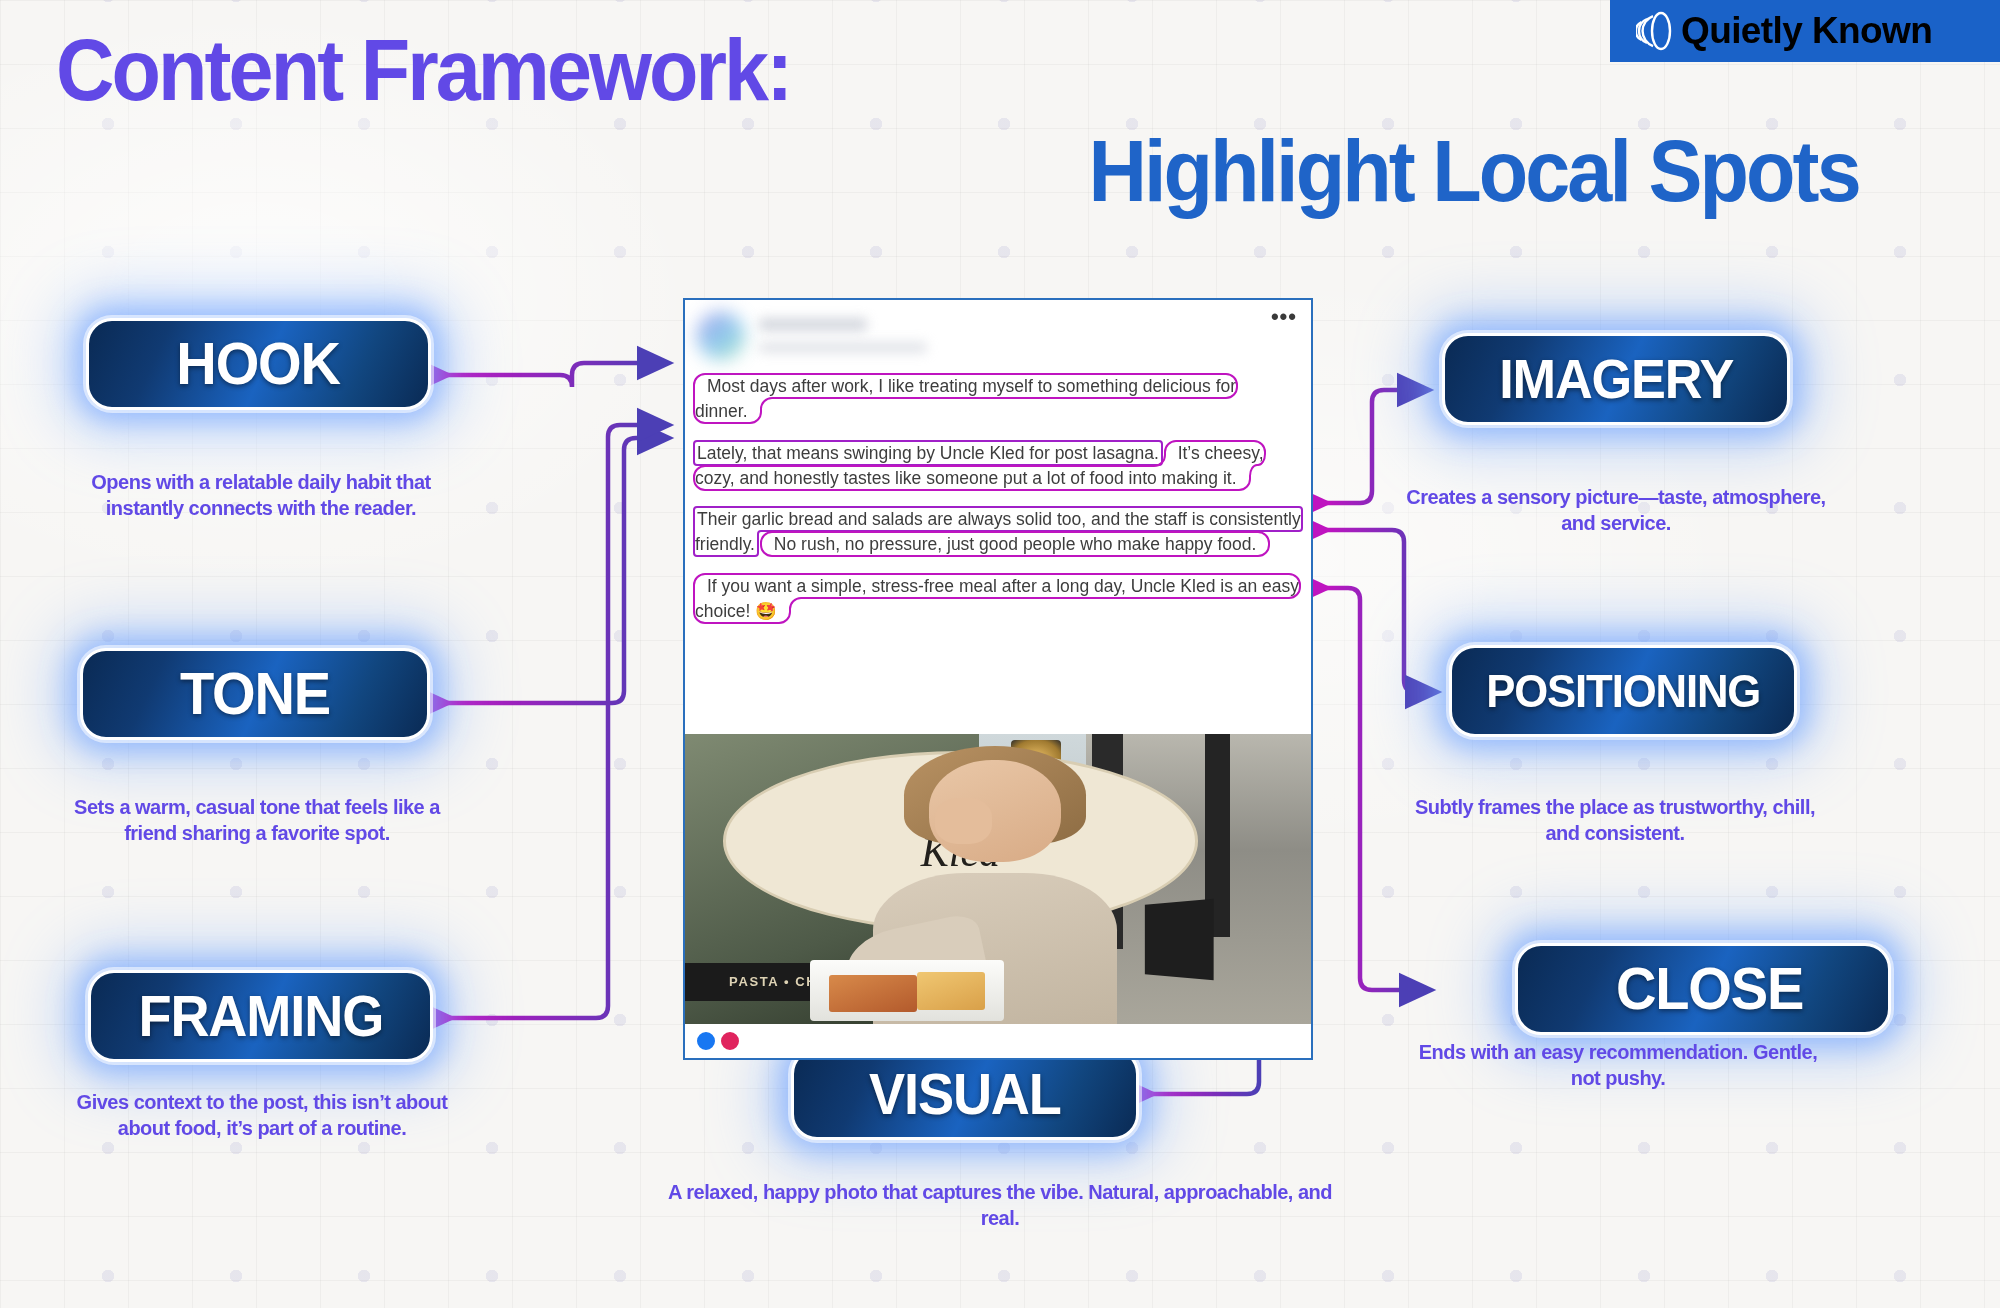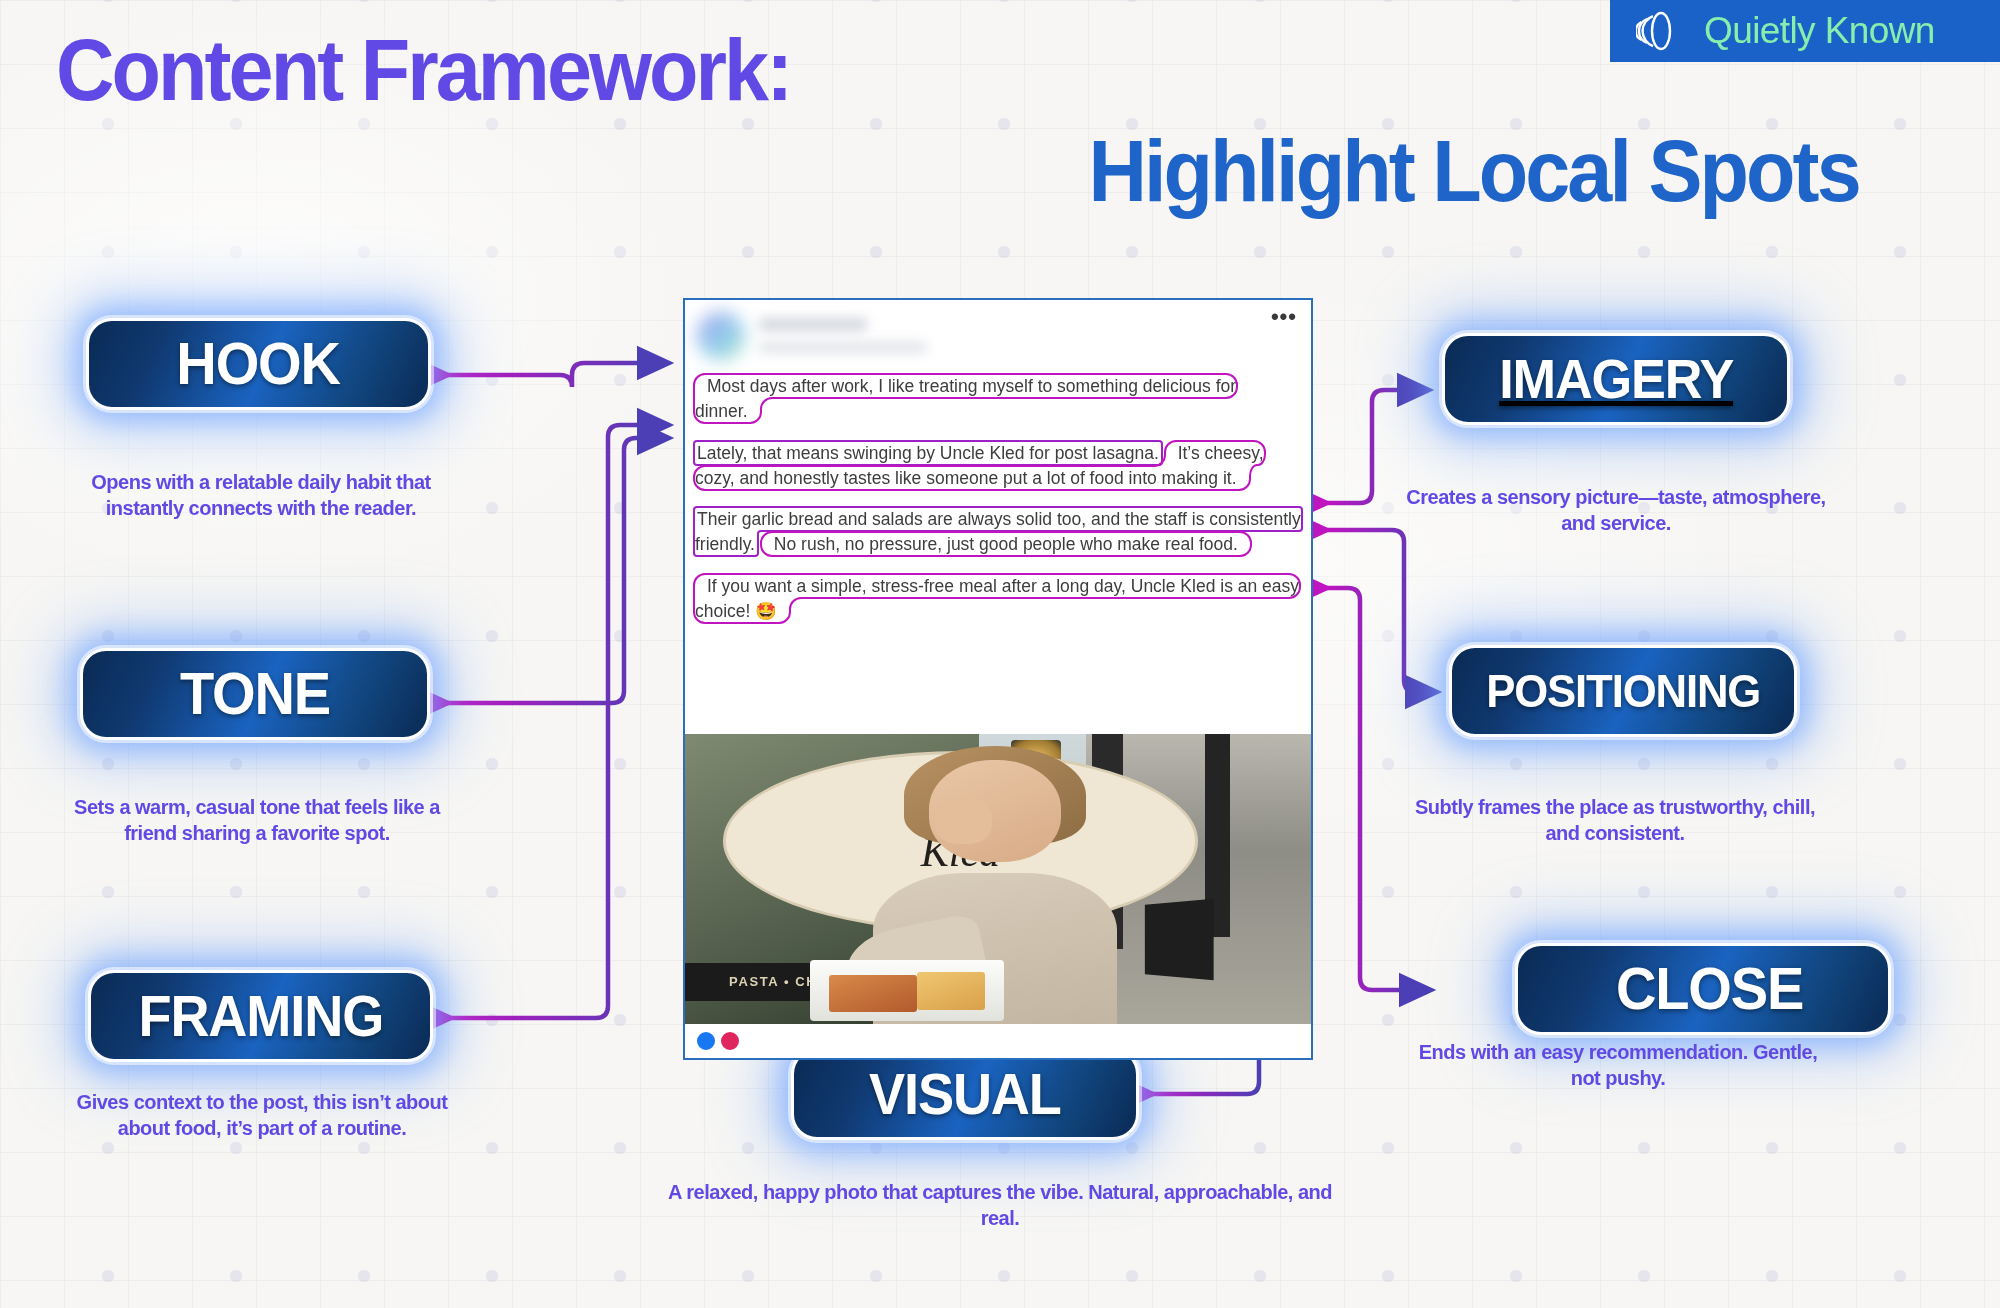--- a/index.html
+++ b/index.html
@@ -37,24 +37,23 @@
   
   #logo {
     position: absolute; top: 0; right: 0;
     height: 62px; width: 390px;
     background: #1a62c8;
     display: flex; align-items: center;
     padding-left: 26px; gap: 7px;
   }
   #logo .wave { flex: 0 0 auto; display: block; }
   #logo .name {
-    color: #86efac; font-size: 37px; font-weight: normal;
+    color: #000000; font-size: 37px; font-weight: bold;
     letter-spacing: -0.6px; white-space: nowrap;
     font-family: "Liberation Sans", sans-serif;
-    margin-left: 23px;
   }
 
   
   #headline { position: absolute; left: 56px; top: 26px; width: 1880px; }
   #title-main {
     font-size: 88px; font-weight: bold; color: #6149e6;
     letter-spacing: -3.2px; line-height: 1.0;
     transform: scaleX(0.92); transform-origin: left center;
     white-space: nowrap;
   }
@@ -81,21 +80,21 @@
   .pill span {
     color: #ffffff; font-weight: bold;
     letter-spacing: -1.2px; white-space: nowrap;
     text-shadow: 0 2px 5px rgba(0,0,0,0.45);
     transform: scaleX(0.95);
   }
 
   #pill-hook       { left: 86px;  top: 318px; width: 345px; height: 92px; }
   #pill-tone       { left: 80px;  top: 648px; width: 350px; height: 92px; }
   #pill-framing    { left: 88px;  top: 970px; width: 345px; height: 92px; }
-  #pill-imagery    { left: 1442px; top: 333px; width: 348px; height: 92px; text-decoration: underline; }
+  #pill-imagery    { left: 1442px; top: 333px; width: 348px; height: 92px; }
   #pill-positioning{ left: 1449px; top: 645px; width: 348px; height: 92px; }
   #pill-close      { left: 1515px; top: 943px; width: 376px; height: 92px; padding-left: 14px; }
   #pill-visual     { left: 791px;  top: 1048px; width: 348px; height: 92px; }
 
   #pill-hook span        { font-size: 59px; }
   #pill-tone span        { font-size: 59px; }
   #pill-framing span     { font-size: 57px; }
   #pill-imagery span     { font-size: 55px; }
   #pill-positioning span { font-size: 46px; }
   #pill-close span       { font-size: 59px; }
@@ -309,21 +308,21 @@
   <div id="post-body">
     <p class="post-para">
       <span class="hl">Most days after work, I like treating myself to something delicious for dinner.</span>
     </p>
     <p class="post-para">
       <span class="hl-b">Lately, that means swinging by Uncle Kled for post lasagna.</span>
       <span class="hl">It’s cheesy, cozy, and honestly tastes like someone put a lot of food into making it.</span>
     </p>
     <p class="post-para">
       <span class="hl-b">Their garlic bread and salads are always solid too, and the staff is consistently friendly.</span>
-      <span class="hl">No rush, no pressure, just good people who make real food.</span>
+      <span class="hl">No rush, no pressure, just good people who make happy food.</span>
     </p>
     <p class="post-para">
       <span class="hl">If you want a simple, stress-free meal after a long day, Uncle Kled is an easy choice! 🤩</span>
     </p>
   </div>
 
   <div id="post-photo">
     <div class="scene">
       <div id="sky"></div>
       <div id="ground"></div>

